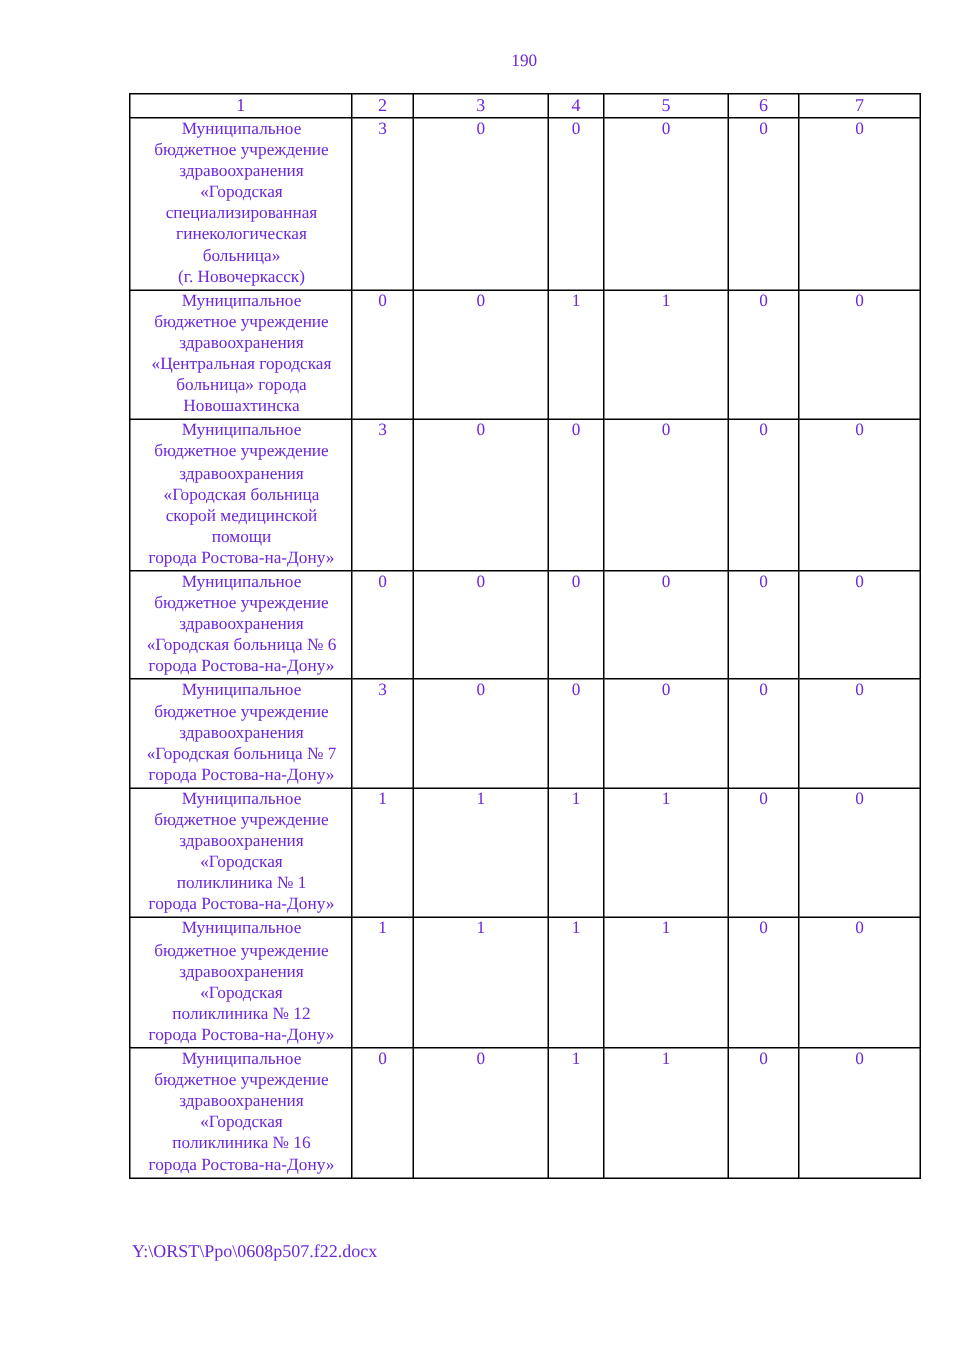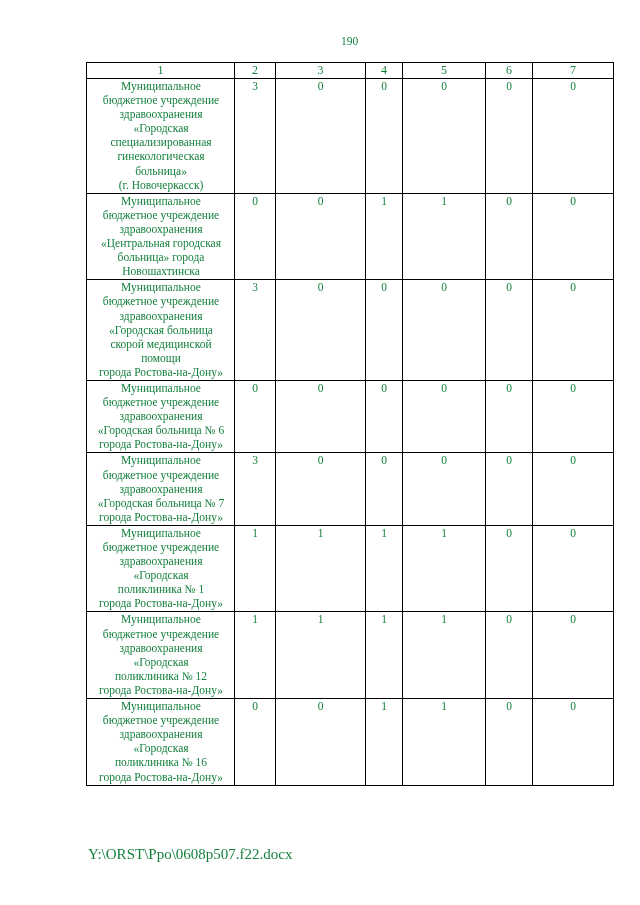--- a/index.html
+++ b/index.html
@@ -2,21 +2,21 @@
 <html><head>
 <meta charset="utf-8">
 <style>
   * { margin: 0; padding: 0; box-sizing: border-box; }
   html, body { background: #ffffff; }
   .page {
     position: relative;
     width: 640px;
     height: 905px;
     background: #ffffff;
-    color: #15803d;
+    color: #6d28d9;
     font-family: "Liberation Serif", serif;
     overflow: hidden;
   }
   .page-number {
     position: absolute;
     top: 34px;
     left: 86px;
     width: 527px;
     text-align: center;
     font-size: 11.5px;
@@ -50,22 +50,22 @@
     padding: 0 2px 1px 3px;
     white-space: pre-line;
   }
   .doc-table td.num {
     text-align: center;
     padding: 0;
   }
   .footer-path {
     position: absolute;
     left: 88px;
-    top: 848px;
-    font-size: 15px;
+    top: 828px;
+    font-size: 12px;
     line-height: 12px;
   }
 </style>
 </head>
 <body>
 
 <div class="page">
 
   <div class="page-number">190</div>
 

